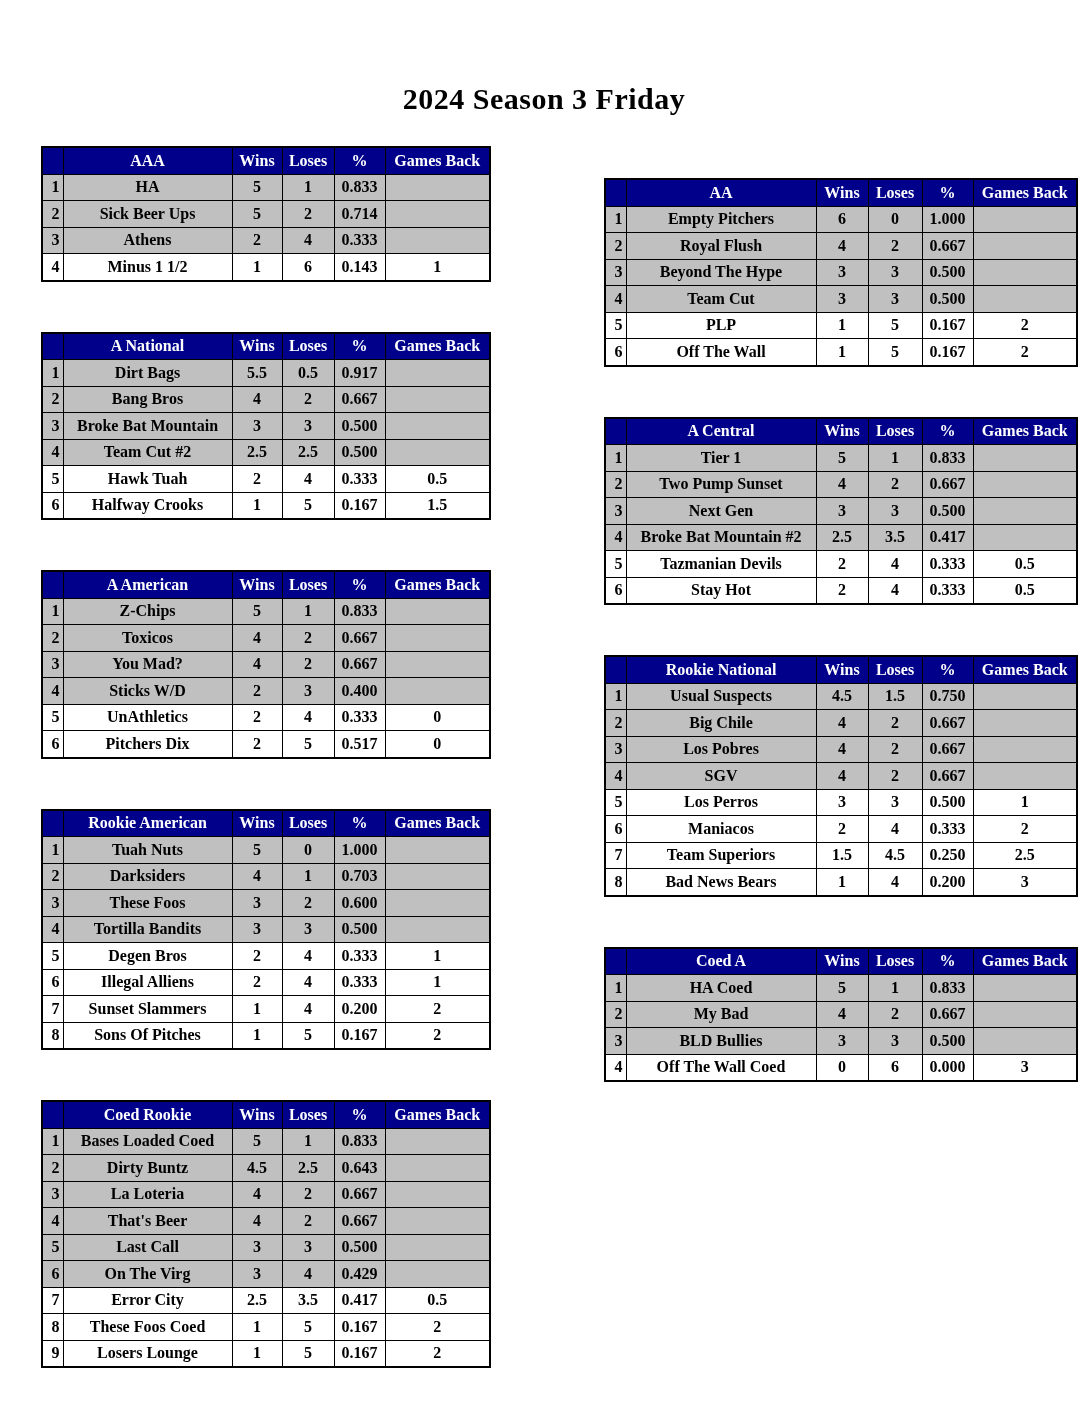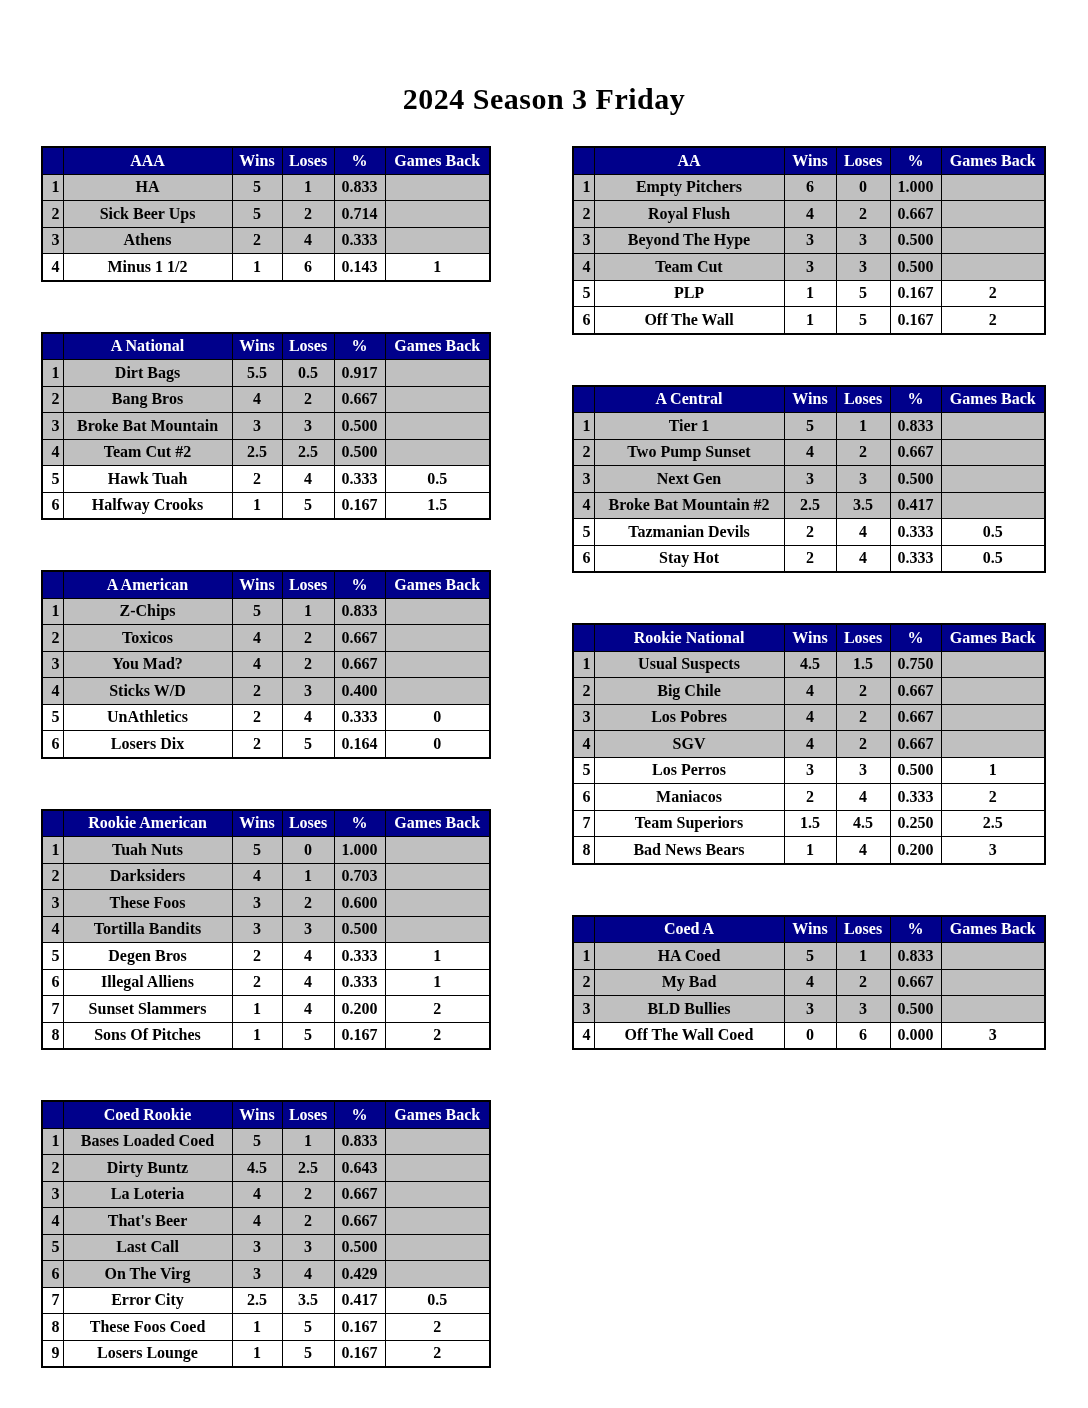--- a/index.html
+++ b/index.html
@@ -26,21 +26,21 @@
     text-align: center;
     font-size: 30px;
     font-weight: bold;
     letter-spacing: 0.5px;
   }
   .tables-col {
     position: absolute;
     top: 146px;
   }
   .tables-col.left  { left: 41px;  width: 448px; }
-  .tables-col.right { left: 572px; width: 472px; }
+  .tables-col.right { left: 604px; width: 472px; margin-top: 32px; }
 
   table.standings {
     border-collapse: collapse;
     table-layout: fixed;
     width: 100%;
     margin: 0 0 50px 0;
     border: 2.5px solid var(--border, #000000);
   }
   table.standings th,
   table.standings td {
@@ -273,24 +273,24 @@
           <tr>
             <td class="rank">5</td>
             <td class="team">UnAthletics</td>
             <td class="num">2</td>
             <td class="num">4</td>
             <td class="num">0.333</td>
             <td class="num">0</td>
           </tr>
           <tr>
             <td class="rank">6</td>
-            <td class="team">Losers Dix</td>
-            <td class="num">2</td>
-            <td class="num">5</td>
-            <td class="num">0.164</td>
+            <td class="team">Pitchers Dix</td>
+            <td class="num">2</td>
+            <td class="num">5</td>
+            <td class="num">0.517</td>
             <td class="num">0</td>
           </tr>
         </tbody>
       </table>
       <table class="standings">
         <colgroup>
           <col class="c-rank">
           <col class="c-team">
           <col class="c-wins">
           <col class="c-loses">

